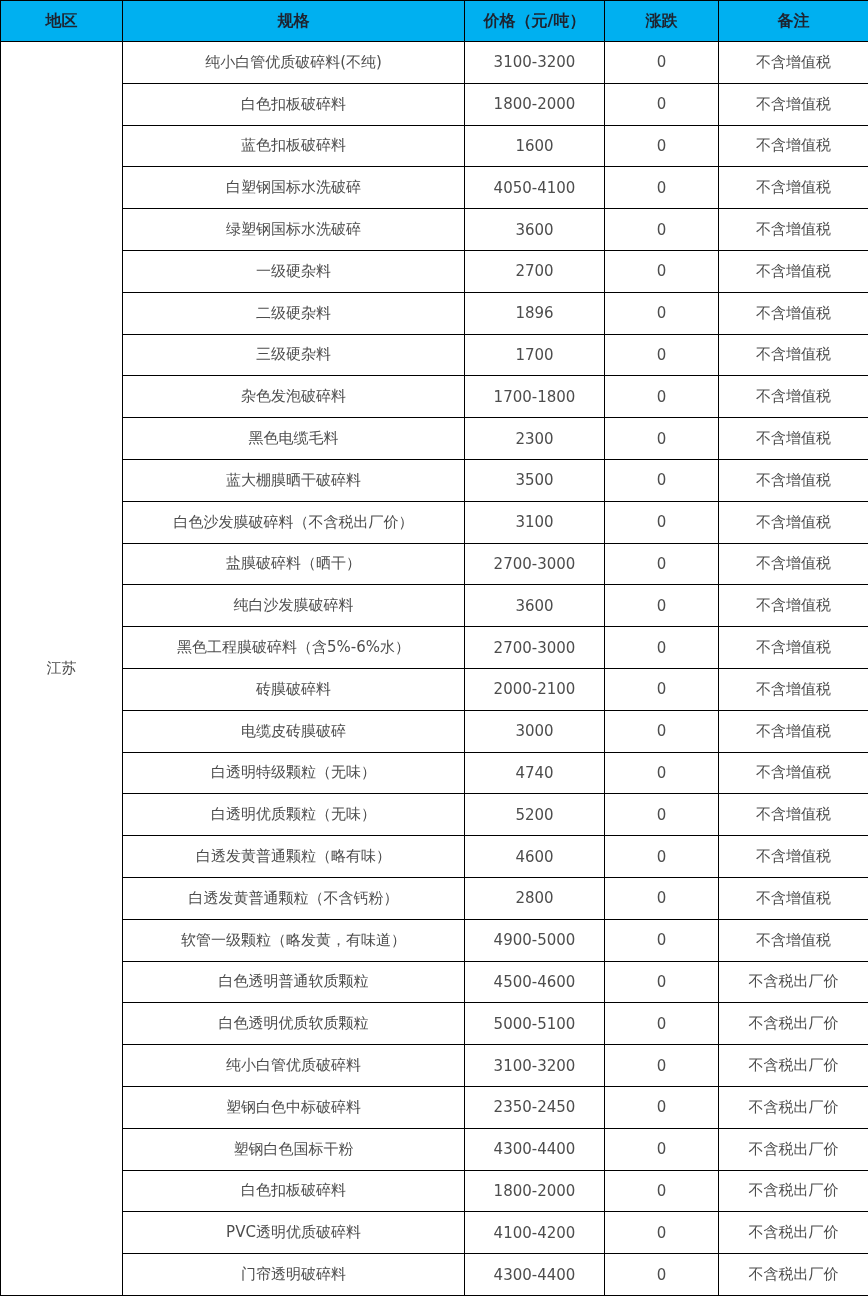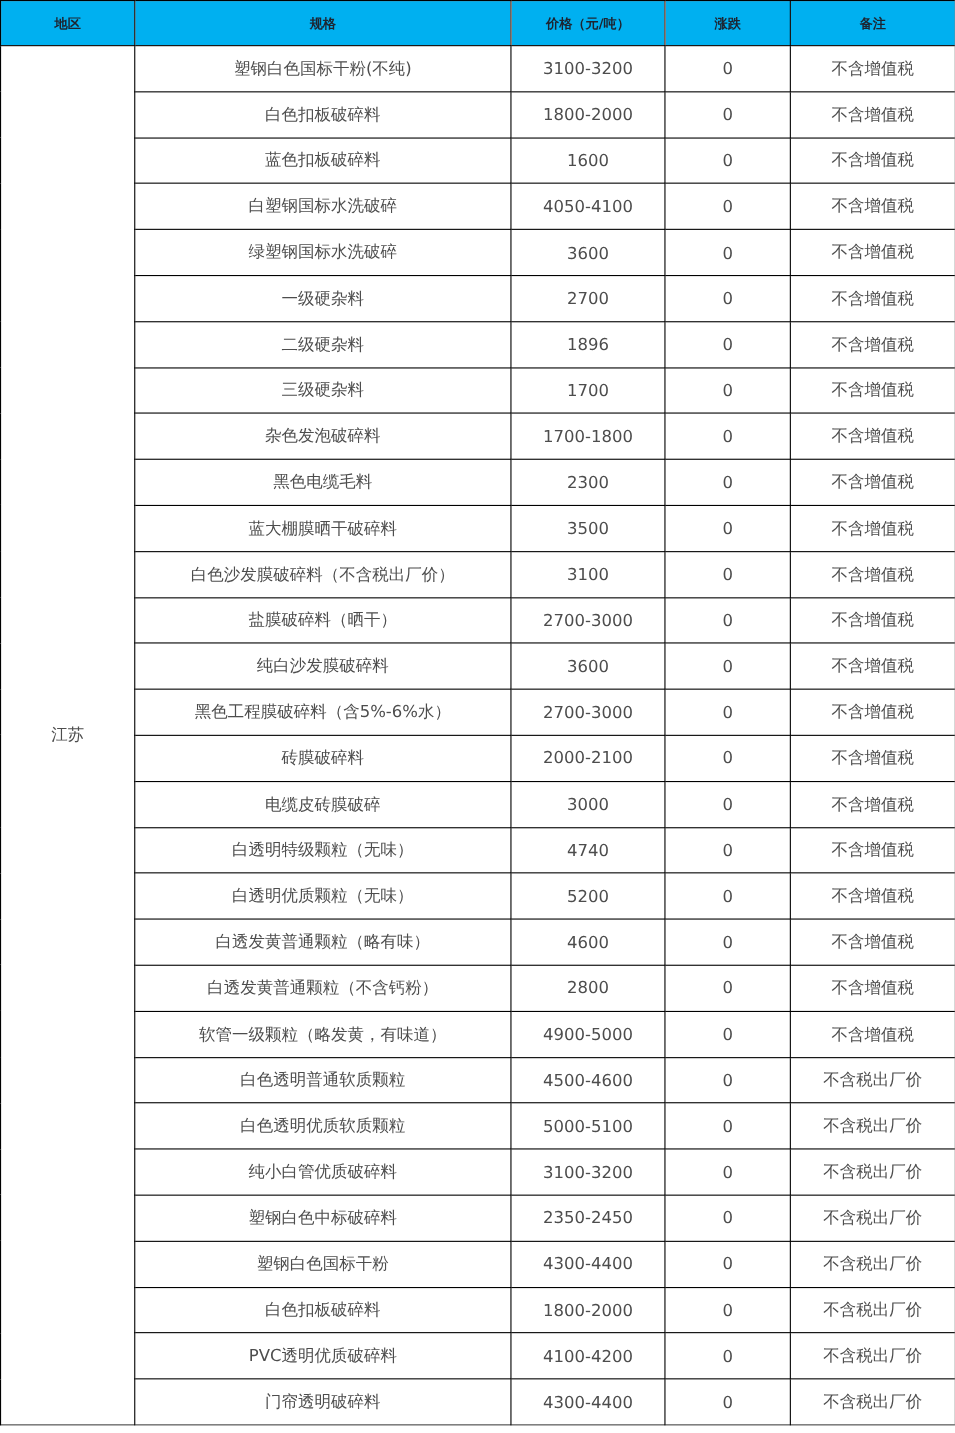--- a/index.html
+++ b/index.html
@@ -20,21 +20,21 @@
     text-align:center;
     vertical-align:middle;
     padding:0 4px;
     overflow:hidden;
     white-space:nowrap;
   }
   .price-table thead th{
     background:var(--header-bg);
     color:var(--header-text);
     font-weight:bold;
-    font-size:12px;
+    font-size:16px;
     height:40px;
   }
   .price-table tbody td{
     background:#ffffff;
     color:var(--body-text);
     font-size:15px;
     height:40.8px;
   }
   .region-cell{font-size:15px;margin-top:32px;}
 </style>
@@ -54,21 +54,21 @@
       <th>地区</th>
       <th>规格</th>
       <th>价格（元/吨）</th>
       <th>涨跌</th>
       <th>备注</th>
     </tr>
   </thead>
   <tbody id="table-body">
       <tr>
         <td rowspan="30" class="region-cell">江苏</td>
-        <td>塑钢白色国标干粉(不纯)</td>
+        <td>纯小白管优质破碎料(不纯)</td>
         <td>3100-3200</td>
         <td>0</td>
         <td>不含增值税</td>
       </tr>
       <tr>
         <td>白色扣板破碎料</td>
         <td>1800-2000</td>
         <td>0</td>
         <td>不含增值税</td>
       </tr>

